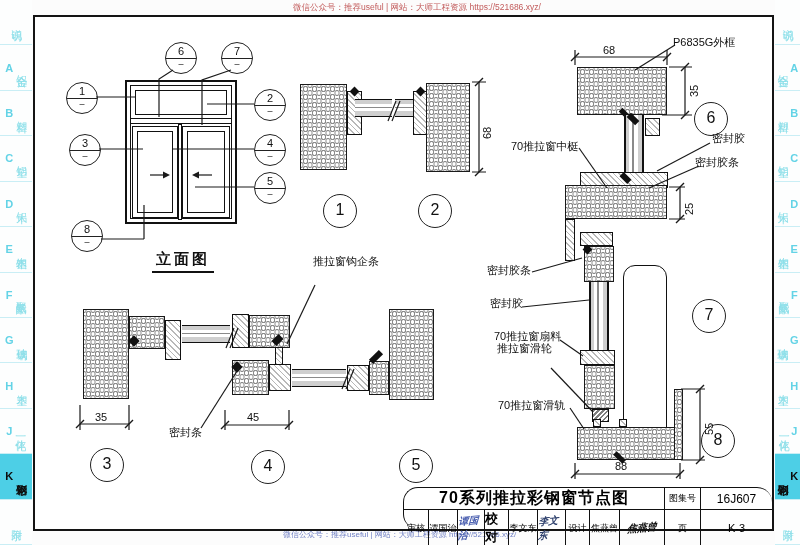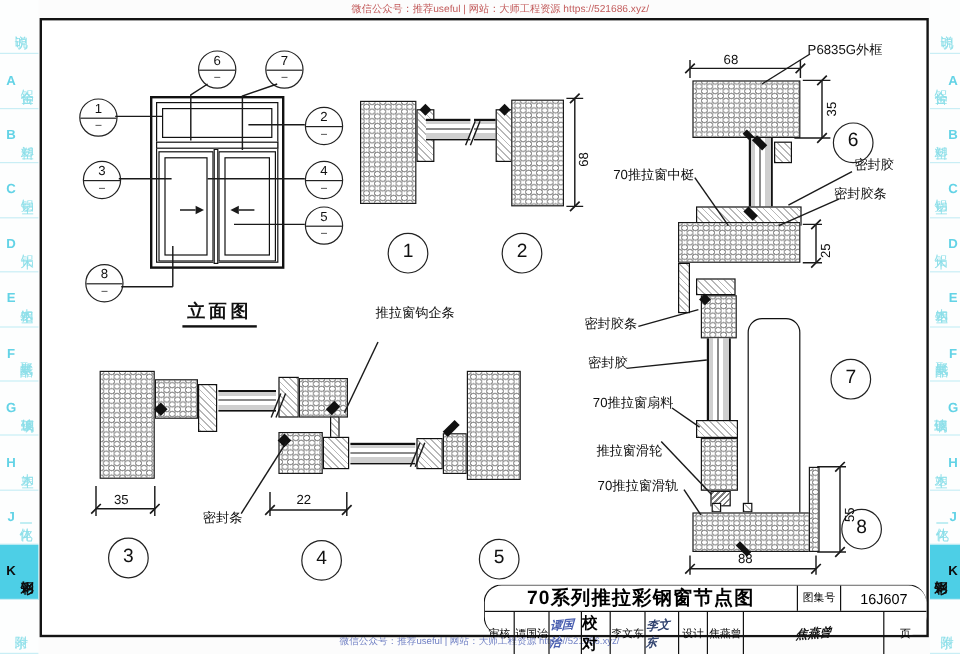--- a/index.html
+++ b/index.html
@@ -214,21 +214,21 @@
     <div class="seccircle" style="left:55px;top:431px;">3</div>
 
     <div class="profile" style="left:197px;top:297px;width:17px;height:34px;"></div>
     <div class="hc" style="left:214px;top:298px;width:41px;height:33px;"></div>
     <div class="blob" style="left:239px;top:318px;width:7px;height:10px;"></div>
     <div class="profile" style="left:240px;top:330px;width:8px;height:24px;"></div>
     <div class="hc" style="left:197px;top:343px;width:37px;height:35px;"></div>
     <div class="profile" style="left:234px;top:347px;width:22px;height:27px;"></div>
     <div class="glass-h" style="left:257px;top:352px;width:54px;"></div>
     <div class="blob" style="left:198px;top:346px;width:8px;height:8px;"></div>
-    <div class="dim" style="left:212px;top:395px;">22</div>
+    <div class="dim" style="left:212px;top:395px;">45</div>
     <div class="seccircle" style="left:216px;top:433px;">4</div>
 
     <div class="profile" style="left:312px;top:348px;width:22px;height:26px;"></div>
     <div class="hc" style="left:334px;top:344px;width:20px;height:34px;"></div>
     <div class="hc" style="left:354px;top:292px;width:45px;height:91px;"></div>
     <div class="blob" style="left:338px;top:333px;width:6px;height:14px;"></div>
     <div class="seccircle" style="left:364px;top:432px;">5</div>
 
     <div class="box" style="left:588px;top:248px;width:44px;height:168px;border-radius:12px 12px 0 0;border-width:1.4px;"></div>
     <div class="hc" style="left:542px;top:50px;width:90px;height:48px;"></div>
@@ -262,21 +262,21 @@
     <div class="dim rot" style="left:669px;top:418px;">55</div>
     <div class="dim" style="left:580px;top:444px;">88</div>
 
     <div class="lbl" style="left:638px;top:20px;">P6835G外框</div>
     <div class="lbl" style="left:476px;top:124px;">70推拉窗中梃</div>
     <div class="lbl" style="left:677px;top:116px;">密封胶</div>
     <div class="lbl" style="left:660px;top:140px;">密封胶条</div>
     <div class="lbl" style="left:452px;top:248px;">密封胶条</div>
     <div class="lbl" style="left:455px;top:281px;">密封胶</div>
     <div class="lbl" style="left:459px;top:314px;">70推拉窗扇料</div>
-    <div class="lbl" style="left:462px;top:354px;">推拉窗滑轮</div>
+    <div class="lbl" style="left:462px;top:326px;">推拉窗滑轮</div>
     <div class="lbl" style="left:463px;top:383px;">70推拉窗滑轨</div>
     <div class="lbl" style="left:134px;top:410px;">密封条</div>
     <div class="lbl" style="left:278px;top:239px;">推拉窗钩企条</div>
 
     <svg class="lines" width="736" height="511" viewBox="0 0 736 511">
       <g stroke="#1a1a1a" stroke-width="1.2" fill="none">
 
         <path d="M61 80 H100"></path>
           <path d="M172 87 H219"></path>
           <path d="M64 132 H108"></path>
@@ -347,17 +347,18 @@
         <div class="tb-c" style="width:29px;font-size:9px;">李文东</div>
         <div class="tb-c" style="width:28px;">
             <span class="sig" style="color:#31436f;">李文东</span>
           </div>
         <div class="tb-c" style="width:24px;font-size:9px;">设计</div>
         <div class="tb-c" style="width:30px;font-size:9px;">焦燕曾</div>
         <div class="tb-c" style="flex:1;">
             <span class="sig" style="color:#111;">焦燕曾</span>
           </div>
         <div class="tb-c" style="width:36px;font-size:9px;">页</div>
+        <div class="tb-c" style="width:72px;font-size:11px;">K-3</div>
       </div>
     </div>
 
   </div>
 </div>
 
 </body></html>

